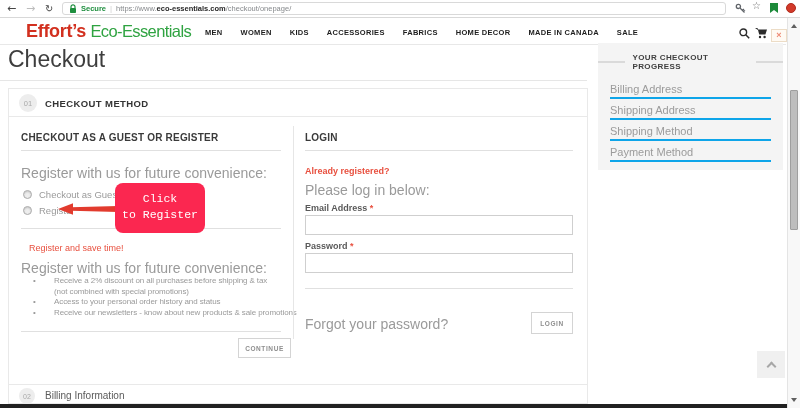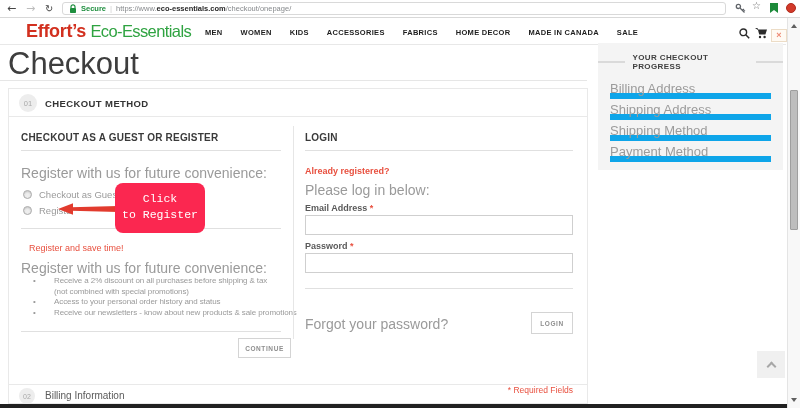--- a/index.html
+++ b/index.html
@@ -39,21 +39,21 @@
   .mainnav span { font-size:7.5px; font-weight:bold; color:#1d1d1d;
                   letter-spacing:0.3px; white-space:nowrap; cursor:pointer; }
   .hdr-search { position:absolute; left:739px; top:28px; }
   .hdr-cart   { position:absolute; left:755px; top:28px; }
   .close-btn { position:absolute; left:771px; top:29px; width:16px; height:13px;
                background:#fffaf3; border:1px solid #ecdcc6; color:#ee8872;
                font-size:9px; font-weight:bold; text-align:center; line-height:11px;
                cursor:pointer; }
 
   
-  .page-title { position:absolute; left:8px; top:46px; font-size:31px;
+  .page-title { position:absolute; left:8px; top:46px; font-size:23px;
                 color:#3e3e3e; font-weight:400; }
   .title-divider { position:absolute; left:0; top:80px; width:587px; height:1px;
                    background:#e6e6e6; }
 
   
   .main-box { position:absolute; left:8px; top:88px; width:580px; height:316px;
               border:1px solid #e9e9e9; background:#fff; }
   .step-hdr { position:absolute; left:0; top:0; width:100%; height:28px;
               border-bottom:1px solid #e9e9e9; }
   .stepnum { position:absolute; width:18px; height:18px; border-radius:50%;
@@ -94,22 +94,22 @@
                            color:#5a5a5a; }
 
   
   .sidebar { position:absolute; left:598px; top:43px; width:185px; height:127px;
              background:#f4f4f4; }
   .sb-head { display:flex; align-items:center; justify-content:center; gap:7px;
              padding-top:10px; }
   .sb-head .ln { width:30px; height:2px; background:#dadada; }
   .sb-head .tx { font-size:8px; font-weight:bold; color:#3f3f3f; letter-spacing:0.4px; }
   .sb-list { margin-top:7px; }
-  .sb-item { margin:0 12px; height:21px; line-height:22px; font-size:13px;
-             color:#9b9b9b; border-bottom:6px solid #0ea5e9; cursor:default; }
+  .sb-item { margin:0 12px; height:21px; line-height:22px; font-size:11px;
+             color:#9b9b9b; border-bottom:2px solid #0ea5e9; cursor:default; }
 
   
   .anno-box { position:absolute; left:115px; top:183px; width:90px; height:50px;
               background:#fb2750; border-radius:8px; z-index:50;
               color:#fff; font-family:"Liberation Mono", monospace; font-size:11.5px;
               text-align:center; padding-top:8px; line-height:16px; }
   .anno-arrow { position:absolute; left:58px; top:201px; z-index:50; }
 
   
   .btt { position:absolute; left:757px; top:351px; width:28px; height:27px;
@@ -251,21 +251,20 @@
   </div>
   <input class="txt-input" style="left: 296px; top: 126px;" type="text">
 
   <div class="fld-label" style="left:296px; top:152px;">
     <span>Password</span>
     <span class="req">*</span>
   </div>
   <input class="txt-input" style="left: 296px; top: 164px;" type="password">
 
   <div class="hline" style="left:296px; top:199px; width:268px;"></div>
-  <p class="req-note">* Required Fields</p>
   <p class="gray-t" style="left:296px; top:227px;">Forgot your password?</p>
   <div class="btn-box" style="left:522px; top:223px; width:42px; height:22px;">LOGIN</div>
 
   <div class="billing-row">
     <span class="stepnum">02</span>
     <span class="steplbl2">Billing Information</span>
   </div>
 </div>
 
 <aside class="sidebar">

